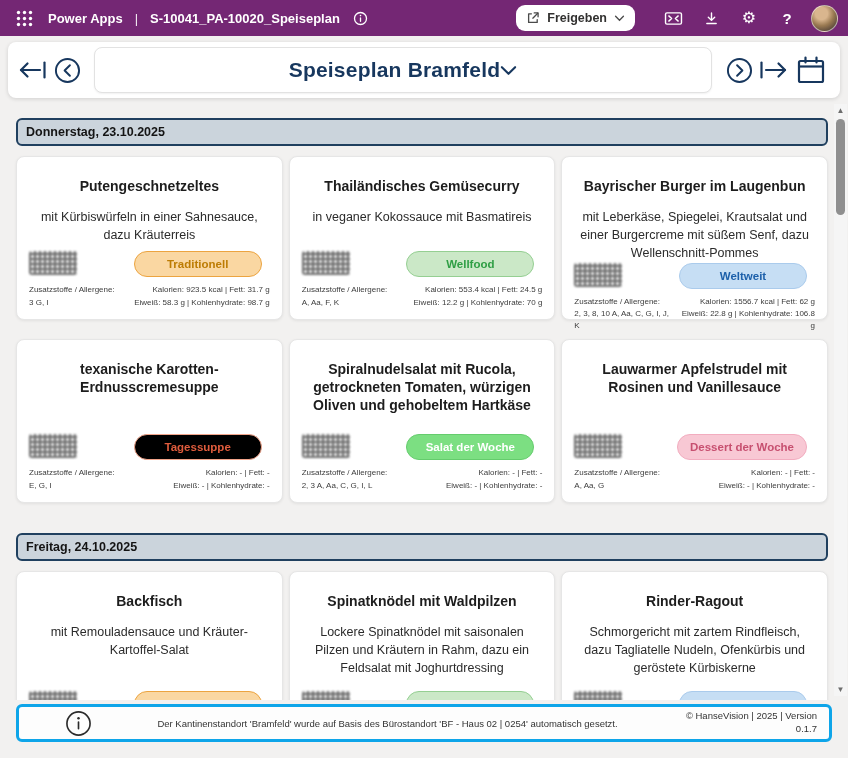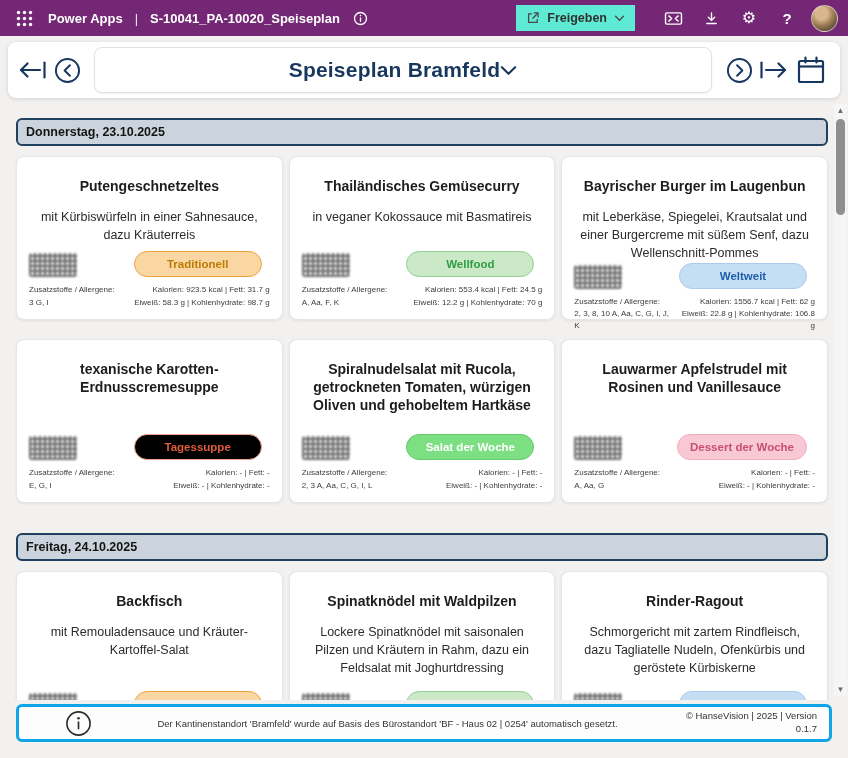--- a/index.html
+++ b/index.html
@@ -16,21 +16,21 @@
     display:flex;align-items:center;gap:10px;
     padding:0 10px;box-sizing:border-box;
   }
   .tb-btn{background:none;border:none;color:#fff;display:flex;align-items:center;justify-content:center;
     width:28px;height:28px;cursor:pointer;padding:0}
   .tb-brand{font-size:13px;font-weight:700;white-space:nowrap}
   .tb-div{font-size:13px;font-weight:400;opacity:.9;margin:0 2px}
   .tb-app{font-size:13px;font-weight:600;white-space:nowrap}
   .tb-spacer{flex:1}
   .share-btn{
-    height:26px;background:#5eead4;color:#323130;border:none;border-radius:0;
+    height:26px;background:#ffffff;color:#323130;border:none;border-radius:9px;
     display:flex;align-items:center;gap:7px;padding:0 10px;font-size:12.5px;font-weight:600;
     font-family:inherit;cursor:pointer;margin-right:14px;
   }
   .avatar{
     width:27px;height:27px;border-radius:50%;
     background:radial-gradient(circle at 38% 30%,#d9b68e 0 26%,#9a7a52 52%,#5d4b3c 78%,#39402f 100%);
     border:1px solid rgba(255,255,255,.55);box-sizing:border-box;cursor:pointer;
   }
   .gear-glyph{font-size:16px;line-height:1}
   .help-glyph{font-size:15px;font-weight:600;line-height:1}
@@ -62,21 +62,21 @@
   .mt-second{margin-top:30px}
   .meal-grid{margin-top:10px;display:grid;grid-template-columns:1fr 1fr 1fr;gap:19px 6px}
   .card{
     background:#fff;border:1px solid #E6E6E6;border-radius:8px;
     box-shadow:0 1px 3px rgba(0,0,0,.07);
     height:164px;box-sizing:border-box;padding:8px 12px 10px;
     display:flex;flex-direction:column;cursor:pointer;
   }
   .card-title{margin:12px 4px 0;text-align:center;font-size:14px;font-weight:700;color:#1d1d1d;line-height:1.3}
   .card-desc{margin:13px 2px 0;text-align:center;font-size:12.5px;color:#2b2b2b;line-height:1.45}
-  .card-mid{margin-top:auto;display:flex;align-items:flex-end;justify-content:space-between}
+  .card-mid{margin-top:auto;display:flex;align-items:flex-start;justify-content:space-between}
   .qr{
     width:48px;height:24px;border-radius:3px;flex:none;
     background-color:#e9e9e9;
     background-image:
       repeating-linear-gradient(90deg,#4a4a4a 0 2px,transparent 2px 5px),
       repeating-linear-gradient(0deg,#4a4a4a 0 2px,#e2e2e2 2px 5px);
     filter:blur(1.3px);opacity:.8;
   }
   .badge{
     min-width:128px;height:26px;border-radius:13px;box-sizing:border-box;padding:0 12px;

